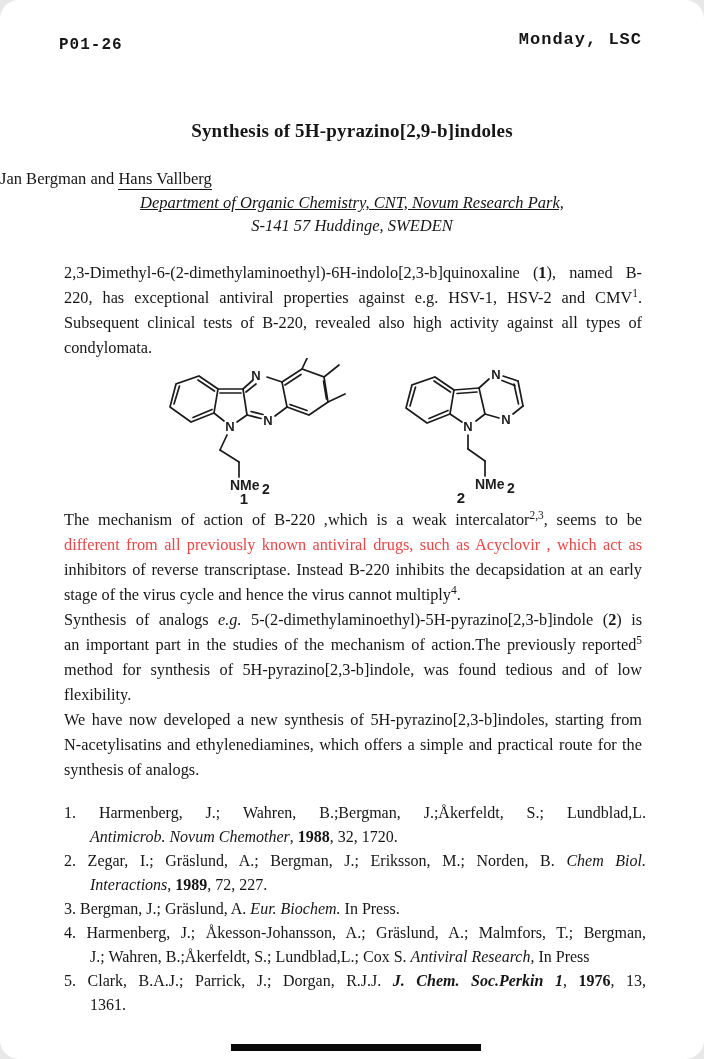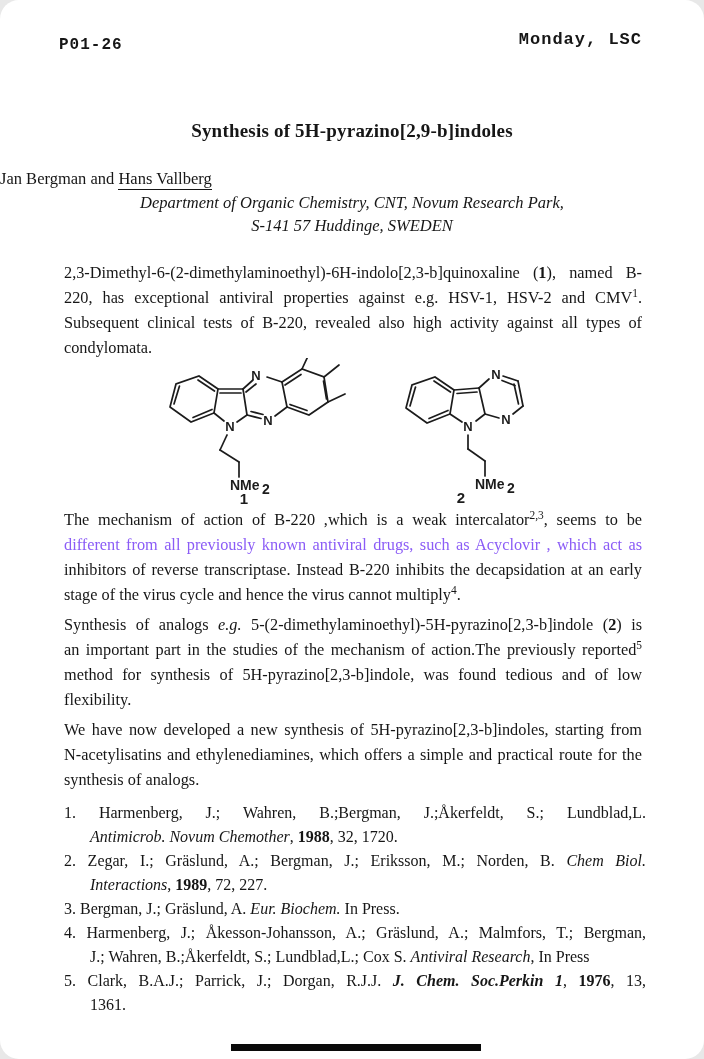--- a/index.html
+++ b/index.html
@@ -12,29 +12,29 @@
   .hdr{position:absolute; font-family:"Liberation Mono", monospace; font-weight:bold;}
   .hdr-left{left:59px; top:36px; font-size:16px; letter-spacing:1px;}
   .hdr-right{right:62px; top:30px; font-size:17px; letter-spacing:1px;}
   .title{
     position:absolute; left:0; top:120px; width:100%; text-align:center;
     font-size:19px; font-weight:bold; letter-spacing:.2px;
   }
   .authors{position:absolute; left:0; top:169px; width:100%; font-size:16.5px;}
   .authors .ul{border-bottom:1.5px solid #161616; padding-bottom:1px;}
   .affil{position:absolute; left:0; width:100%; text-align:center; font-style:italic; font-size:16.5px;}
-  .affil1{top:193px;} .affil2{top:216px;}
+  .affil1{top:193px;text-decoration:underline;} .affil2{top:216px;}
   .body-block{position:absolute; left:64px; width:578px; font-size:16.3px; line-height:25px;}
   .blk1{top:260px;}
   .blk2{top:507px;}
   .para{margin:0;}
-  .para + .para{margin-top:5px;}
+  .para + .para{}
   .jl{text-align:justify; text-align-last:justify;}
   .ll{text-align:left;}
-  .faded{color:#8b5cf6;}
+  .faded{color:#ef4444;}
   sup{font-size:70%; line-height:0;}
   .figure{position:absolute; left:0; top:358px; width:704px; height:150px;}
   .struct{position:absolute; top:0;}
   .s1{left:148px;} .s2{left:388px;}
   .struct svg line, .struct svg polyline{stroke:#1c1c1c; stroke-width:1.7; fill:none; stroke-linecap:round;}
   .atom{font-family:"Liberation Sans", sans-serif; font-weight:bold; font-size:13px; fill:#1c1c1c;}
   .amine{font-family:"Liberation Sans", sans-serif; font-weight:bold; font-size:14px; fill:#1c1c1c;}
   .cnum{font-family:"Liberation Sans", sans-serif; font-weight:bold; font-size:15px; fill:#1c1c1c;}
   .refs{position:absolute; left:64px; top:801px; width:582px; font-size:16px; line-height:24px;}
   .ref-cont{padding-left:26px;}

